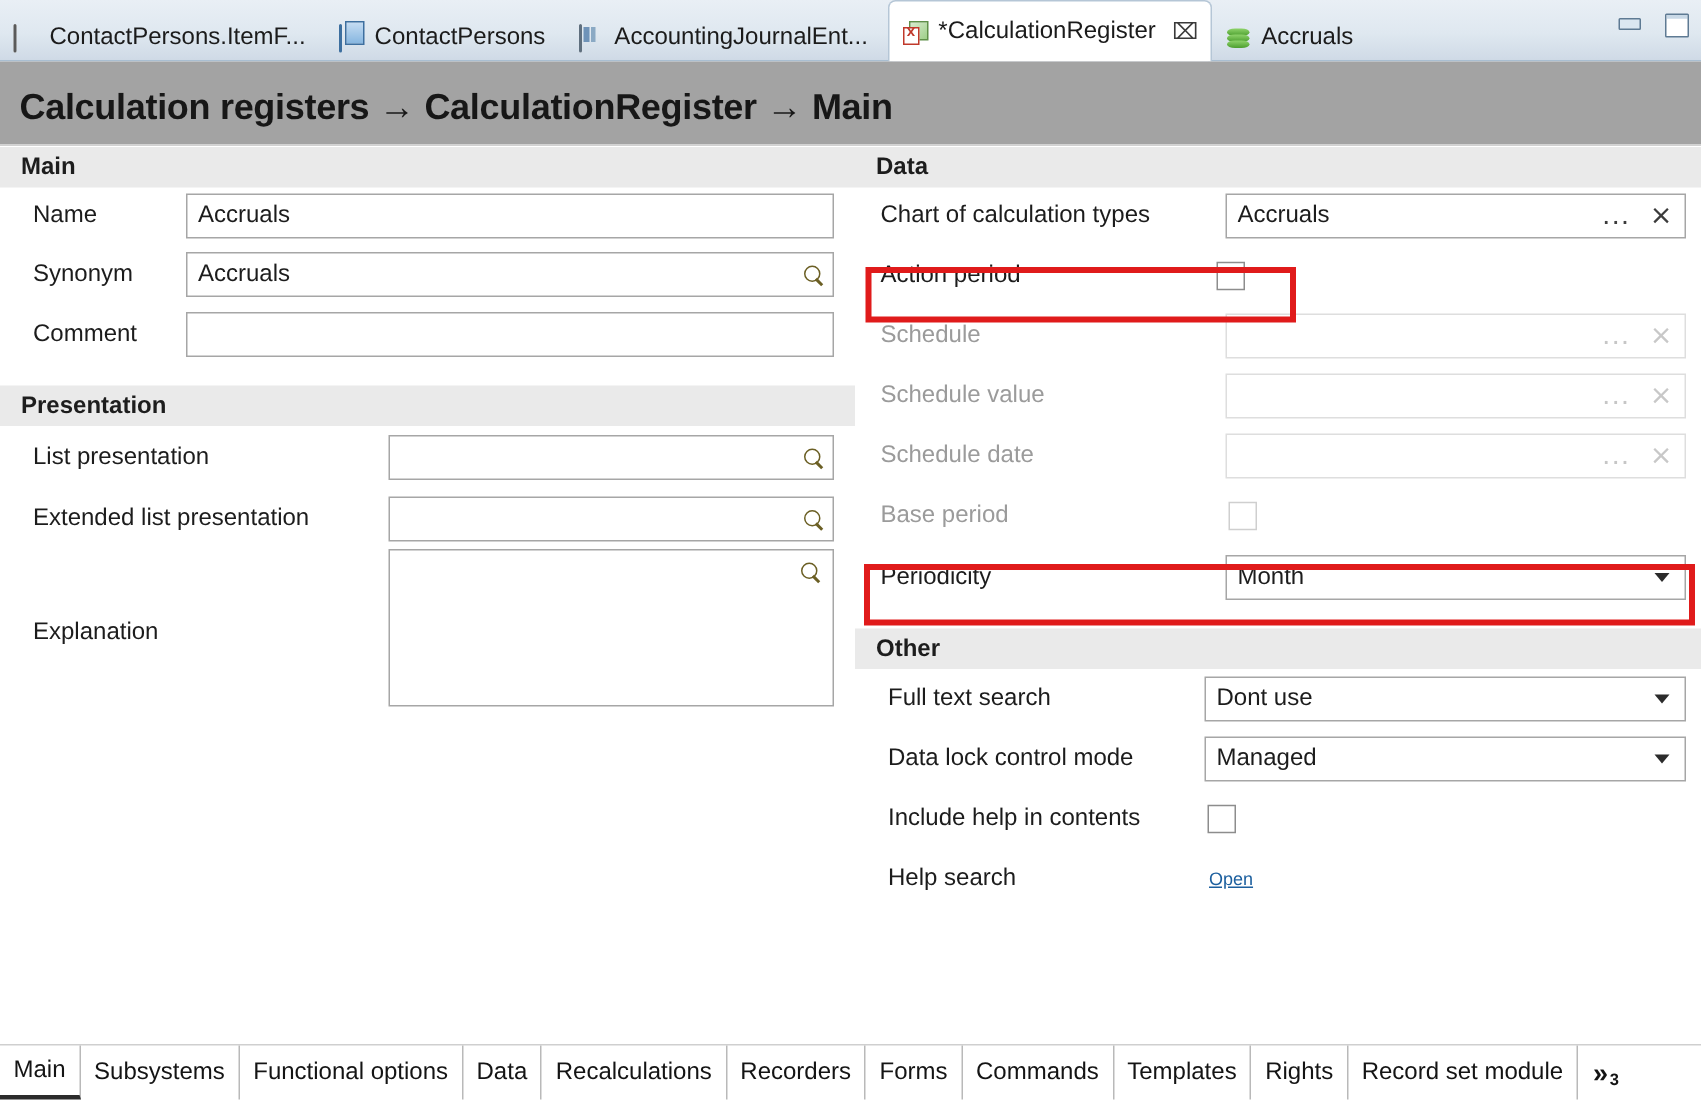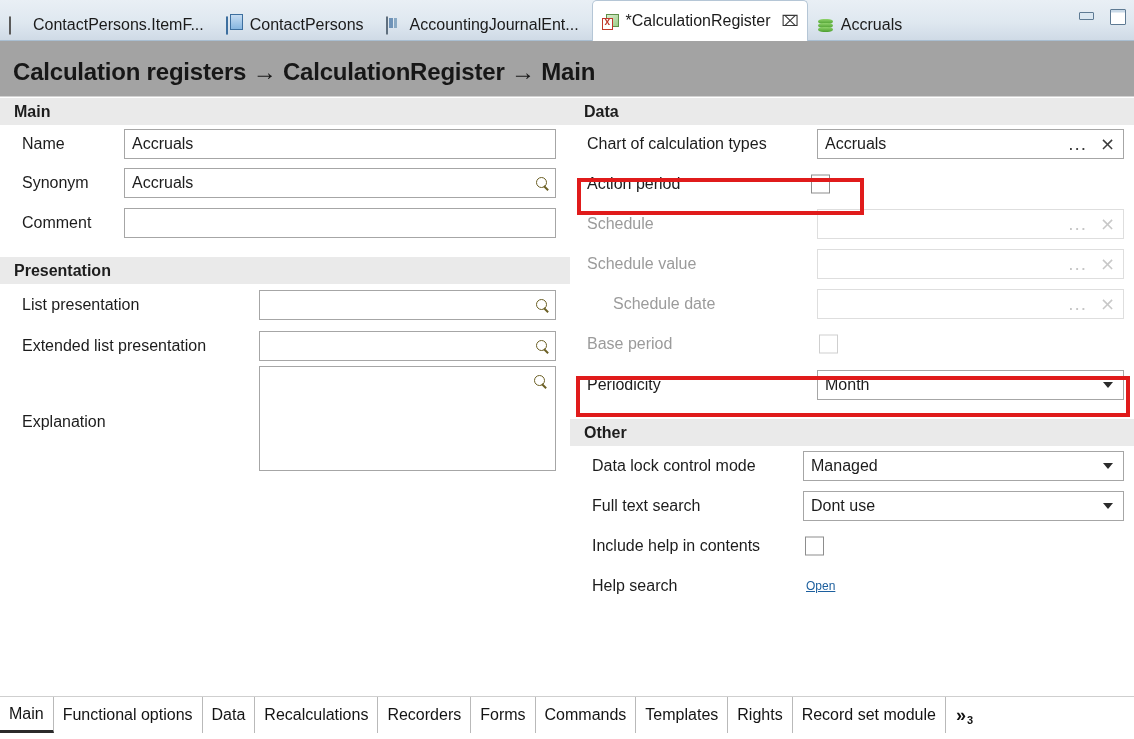--- a/index.html
+++ b/index.html
@@ -399,21 +399,21 @@
       <div class="row" style="height:40px;">
         <span class="lbl dim" style="left:17px;">Schedule value</span>
         <div class="fld dim" style="left:247px; width:307px;">
           <span class="val"></span>
           <span class="ellips dim">...</span>
           <span class="clearx dim">×</span>
         </div>
       </div>
 
       <div class="row" style="height:40px;">
-        <span class="lbl dim" style="left:17px;margin-left:26px;">Schedule date</span>
+        <span class="lbl dim" style="left:17px;">Schedule date</span>
         <div class="fld dim" style="left:247px; width:307px;">
           <span class="val"></span>
           <span class="ellips dim">...</span>
           <span class="clearx dim">×</span>
         </div>
       </div>
 
       <div class="row" style="height:40px;">
         <span class="lbl dim" style="left:17px;">Base period</span>
         <div class="cbx dim" style="left:249px;"></div>
@@ -425,55 +425,56 @@
           <span class="cval">Month</span>
           <span class="caret"></span>
         </div>
       </div>
 
       <div style="height:14px;"></div>
 
       <div class="section-head">Other</div>
 
       <div class="row" style="height:40px;">
+        <span class="lbl">Full text search</span>
+        <div class="combo" style="left:233px; width:321px;">
+          <span class="cval">Dont use</span>
+          <span class="caret"></span>
+        </div>
+      </div>
+
+      <div class="row" style="height:40px;">
         <span class="lbl">Data lock control mode</span>
         <div class="combo" style="left:233px; width:321px;">
           <span class="cval">Managed</span>
           <span class="caret"></span>
         </div>
       </div>
 
       <div class="row" style="height:40px;">
-        <span class="lbl">Full text search</span>
-        <div class="combo" style="left:233px; width:321px;">
-          <span class="cval">Dont use</span>
-          <span class="caret"></span>
-        </div>
-      </div>
-
-      <div class="row" style="height:40px;">
         <span class="lbl">Include help in contents</span>
         <div class="cbx" style="left:235px;"></div>
       </div>
 
       <div class="row" style="height:40px;">
         <span class="lbl">Help search</span>
         <span class="linkish" style="left:236px;">Open</span>
       </div>
 
     </div>
 
     <div class="redbox-ann" style="left:577px; top:80px; width:287px; height:37px;"></div>
     <div class="redbox-ann" style="left:576px; top:278px; width:554px; height:41px;"></div>
 
   </div>
 
   <div class="bottombar">
     <div class="btabs">
       <div class="btab active">Main</div>
+      <div class="btab">Subsystems</div>
       <div class="btab">Functional options</div>
       <div class="btab">Data</div>
       <div class="btab">Recalculations</div>
       <div class="btab">Recorders</div>
       <div class="btab">Forms</div>
       <div class="btab">Commands</div>
       <div class="btab">Templates</div>
       <div class="btab">Rights</div>
       <div class="btab">Record set module</div>
       <div class="btab overflow">

